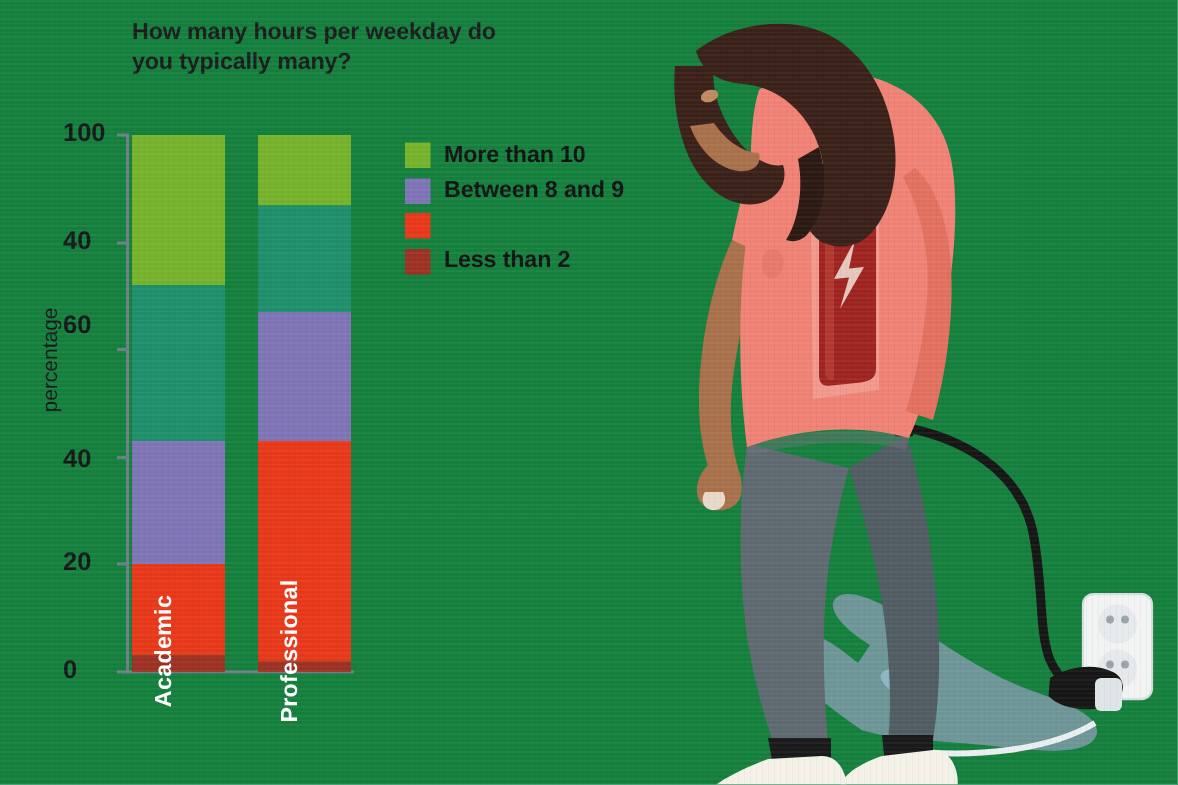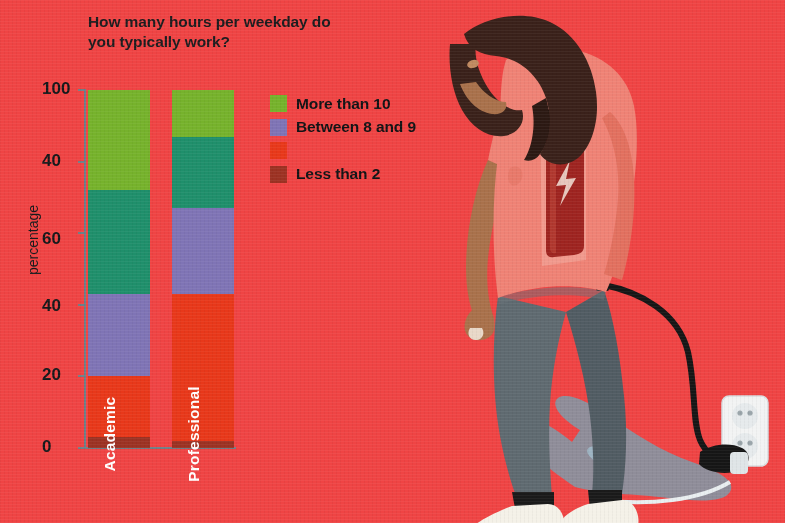--- a/index.html
+++ b/index.html
@@ -2,21 +2,21 @@
 <html><head>
 <meta charset="utf-8">
 <style>
   html,body{margin:0;padding:0;}
   body{
     width:785px;height:523px;overflow:hidden;
     font-family:"Liberation Sans", sans-serif;
     background:#a9d3e3;
     position:relative;
   }
-  #root{position:absolute;inset:0;background:#ef4444;}
+  #root{position:absolute;inset:0;background:#15803d;}
 
   
   #grain{
     position:absolute;inset:0;pointer-events:none;opacity:.13;
     background-image:
       repeating-linear-gradient(0deg, rgba(255,255,255,.35) 0 1px, rgba(0,0,0,0) 1px 3px),
       repeating-linear-gradient(90deg, rgba(0,0,0,.25) 0 1px, rgba(0,0,0,0) 1px 4px);
   }
 
   
@@ -76,35 +76,35 @@
 </style>
 </head>
 <body>
 
 <div id="root">
 
   <div id="chart-panel">
 
     <div id="chart-title">
       <div>How many hours per weekday do</div>
-      <div>you typically work?</div>
+      <div>you typically many?</div>
     </div>
 
     <div id="yaxis-title">percentage</div>
 
     <div id="axis-line"></div>
     <div id="base-line"></div>
 
     <div id="ytick-wrap">
         <div class="tick" style="top: 89px;"></div>
         <div class="tick-label" style="top: 79px;">100</div>
         <div class="tick" style="top: 160.6px;"></div>
         <div class="tick-label" style="top: 150.6px;">40</div>
         <div class="tick" style="top: 232.2px;"></div>
-        <div class="tick-label" style="top: 229px;">60</div>
+        <div class="tick-label" style="top: 207px;">60</div>
         <div class="tick" style="top: 303.8px;"></div>
         <div class="tick-label" style="top: 296px;">40</div>
         <div class="tick" style="top: 375.4px;"></div>
         <div class="tick-label" style="top: 365.4px;">20</div>
         <div class="tick" style="top: 447px;"></div>
         <div class="tick-label" style="top: 437px;">0</div>
       </div>
 
     <div id="plot">
         <div class="bar" style="left: 0px; height: 358px;">

